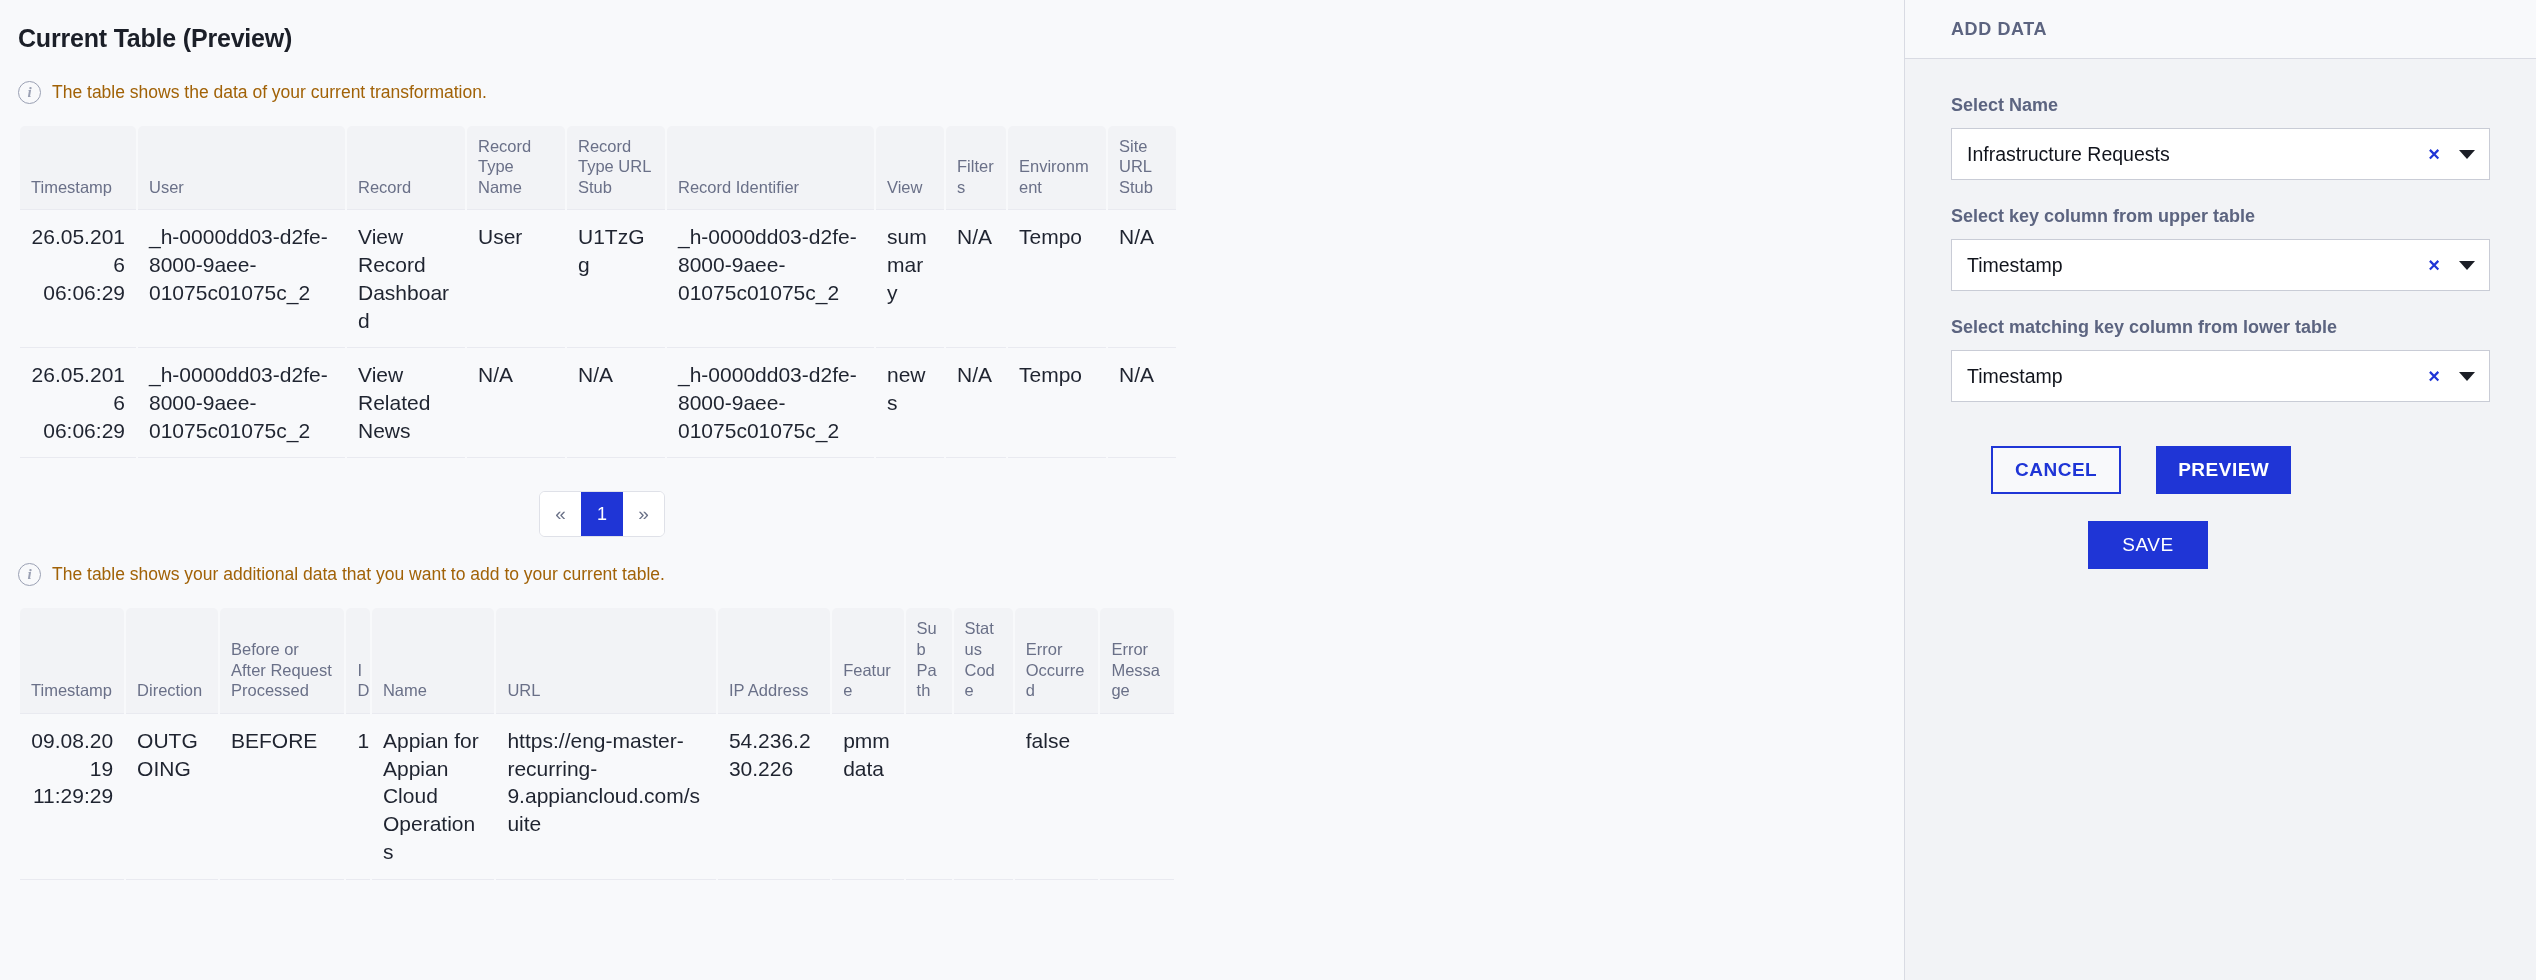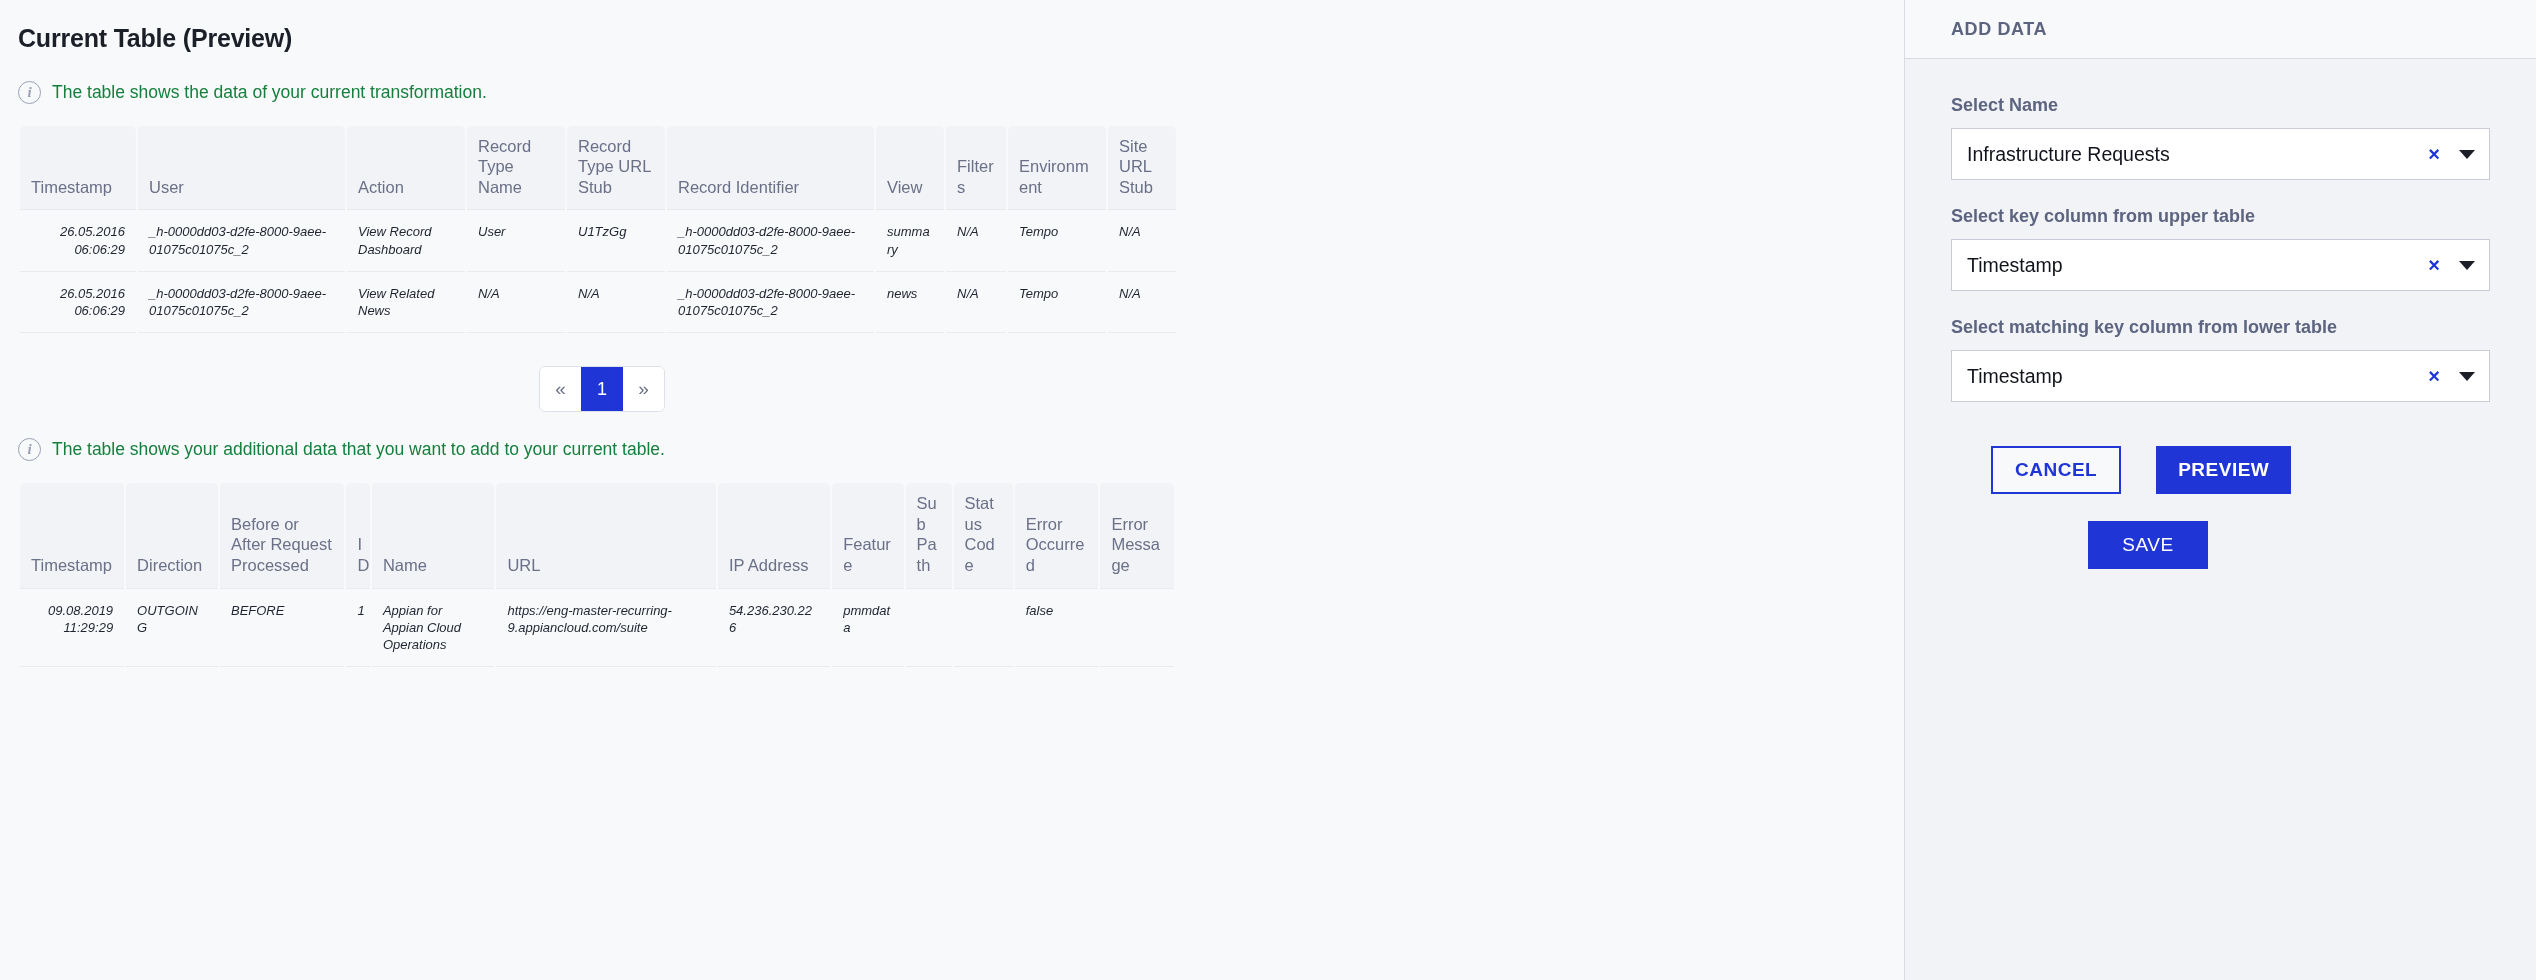--- a/index.html
+++ b/index.html
@@ -55,21 +55,21 @@
     justify-content: center;
     font-size: 15px;
     font-family: "Liberation Serif", serif;
     font-style: italic;
     font-weight: bold;
     flex: 0 0 auto;
     line-height: 1;
   }
   .hint-text {
     font-size: 17.5px;
-    color: #15803d;
+    color: #a16207;
   }
 
   
   .table-wrap {
     margin-top: 22px;
     width: 100%;
   }
   table.dt {
     border-collapse: separate;
     border-spacing: 2px 0;
@@ -85,29 +85,28 @@
     font-weight: normal;
     text-align: left;
     vertical-align: bottom;
     padding: 10px 11px 12px 11px;
     border-radius: 5px 5px 0 0;
     height: 76px;
     line-height: 1.25;
     word-wrap: break-word;
   }
   table.dt tbody td {
-    font-size: 13px;
+    font-size: 21px;
     color: #1f2430;
     padding: 13px 11px 13px 11px;
     vertical-align: top;
     line-height: 1.32;
     border-bottom: 1px solid #e9eaf0;
     word-wrap: break-word;
     overflow-wrap: anywhere;
-    font-style: italic;
   }
   table.dt tbody td.num { text-align: right; }
   table.dt tbody tr:first-child td { border-top: 1px solid #e9eaf0; }
 
   
   .t-up col.c0 { width: 116px; }
   .t-up col.c1 { width: 207px; }
   .t-up col.c2 { width: 118px; }
   .t-up col.c3 { width: 98px; }
   .t-up col.c4 { width: 98px; }
@@ -296,21 +295,21 @@
             <col class="c5">
               <col class="c6">
               <col class="c7">
               <col class="c8">
               <col class="c9">
           </colgroup>
           <thead>
             <tr>
               <th>Timestamp</th>
               <th>User</th>
-              <th>Action</th>
+              <th>Record</th>
               <th>Record Type Name</th>
               <th>Record Type URL Stub</th>
               <th>Record Identifier</th>
               <th>View</th>
               <th>Filters</th>
               <th>Environment</th>
               <th>Site URL Stub</th>
             </tr>
           </thead>
           <tbody>

